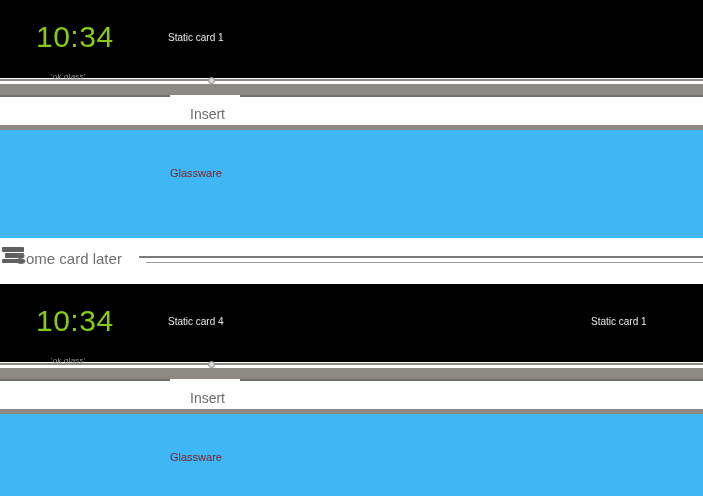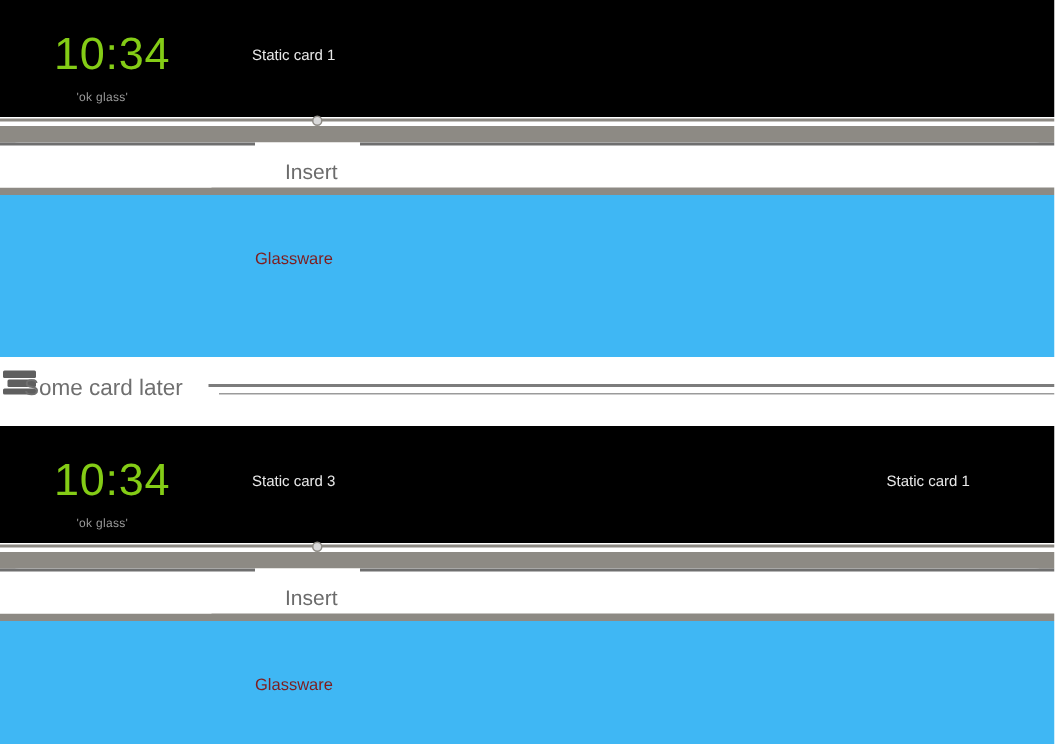--- a/index.html
+++ b/index.html
@@ -42,20 +42,21 @@
     color: #84cc16;
     letter-spacing: 0.5px;
     line-height: 1;
   }
   .okglass {
     position: absolute;
     font-size: 8px;
     color: #9a9a9a;
     letter-spacing: 0.2px;
     line-height: 1;
+    margin-top: 12px;
   }
   .card-label {
     position: absolute;
     font-size: 10px;
     color: #e8e8e8;
     line-height: 1;
     white-space: nowrap;
   }
 
   
@@ -182,21 +183,21 @@
       <div class="bar" style="left:0px;  top:14px; width:22px; height:4px;"></div>
     </div>
     <div class="later-label" style="left:16px; top:13px;">Some card later</div>
     <div class="later-rule" style="left:139px; top:18px; width:564px;"></div>
     <div class="later-rule2" style="left:146px; top:24px; width:557px;"></div>
   </div>
 
   <div class="band glass-card" style="top:284px; height:78px;">
     <div class="clock" style="left:36px; top:22px;">10:34</div>
     <div class="okglass" style="left:51px; top:61px;">'ok glass'</div>
-    <div class="card-label" style="left:168px; top:33px;">Static card 3</div>
+    <div class="card-label" style="left:168px; top:33px;">Static card 4</div>
     <div class="card-label" style="left:591px; top:33px;">Static card 1</div>
   </div>
 
   <div class="rail" style="top:363px; left:0px; width:211px;"></div>
   <div class="rail" style="top:363px; left:211px; width:492px;"></div>
   <div class="band grey" style="top:368px; height:11px;"></div>
   <div class="node-dot" style="top:361px; left:208px;"></div>
 
   <div class="band insert-row" style="top:379px; height:30px;">
     <div class="insert-label" style="left:190px; top:12px;">Insert</div>

